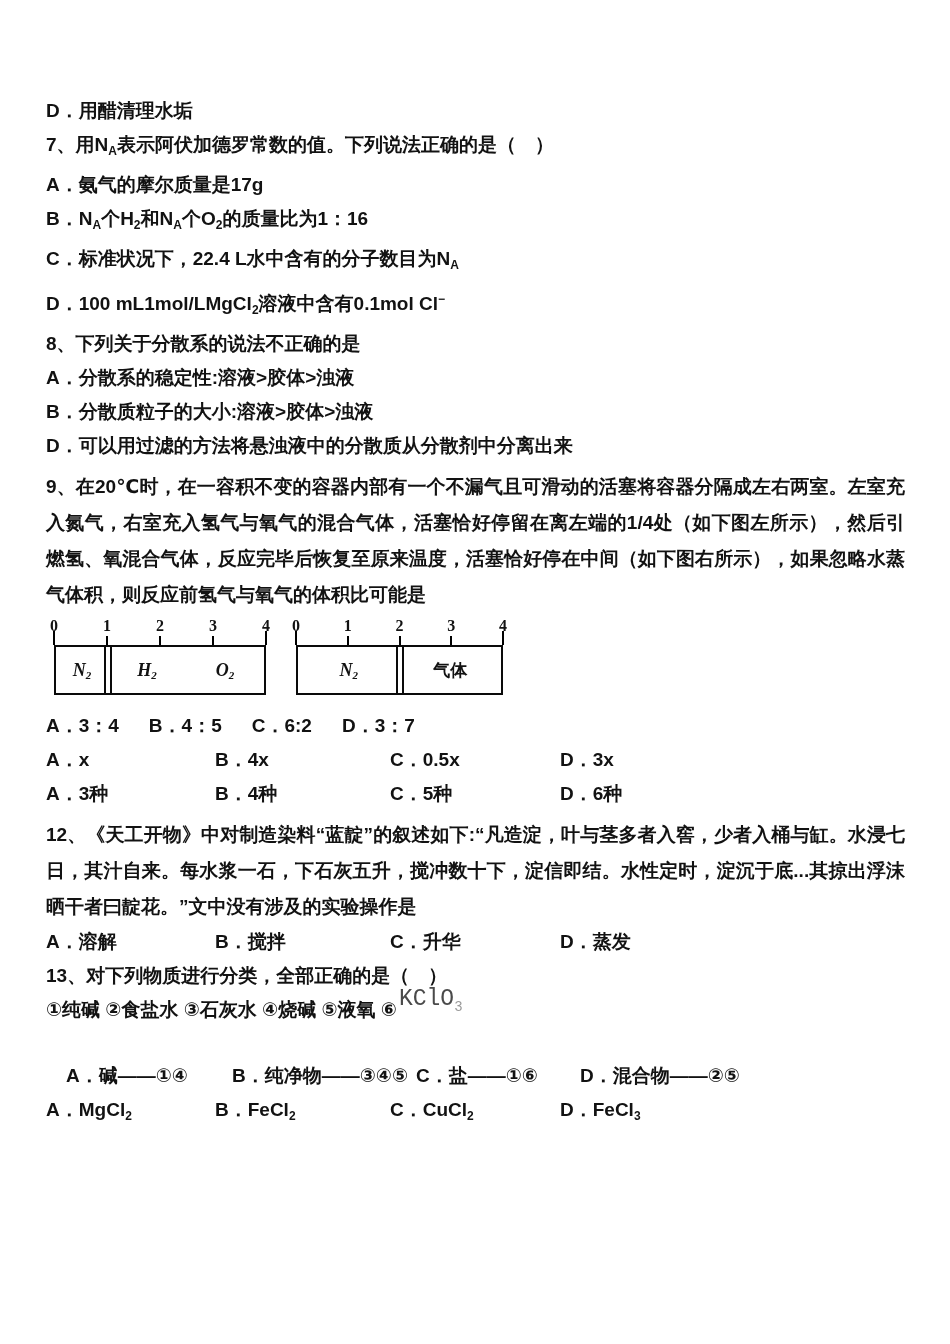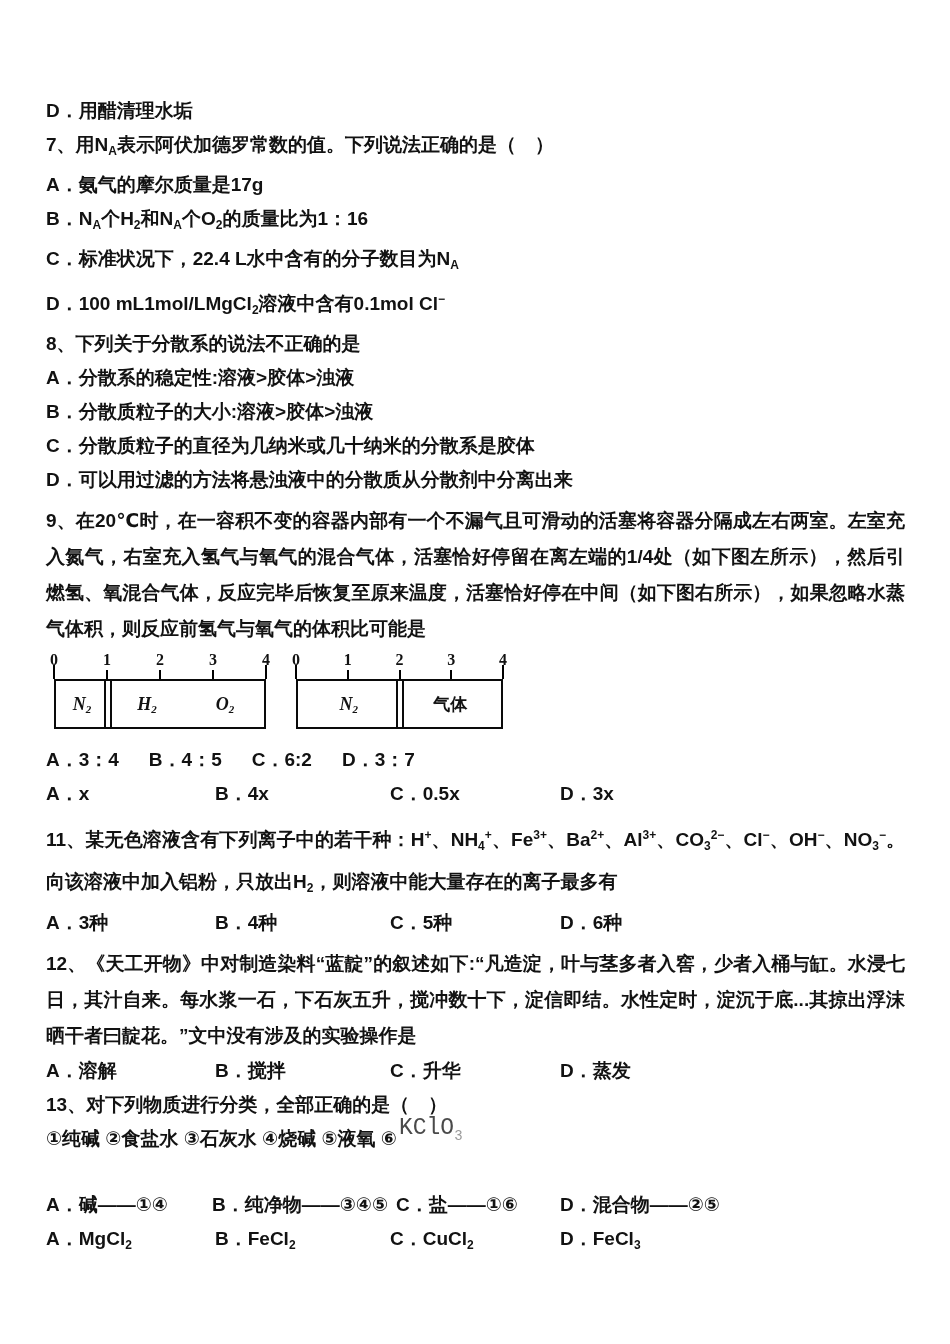--- a/index.html
+++ b/index.html
@@ -11,21 +11,21 @@
   }
   .page{padding:100px 45px 0 46px;box-sizing:border-box;}
   .line{line-height:22px;margin:0 0 12px 0;white-space:nowrap;}
   .para{line-height:36px;margin:0 0 6px 0;text-align:justify;}
   sub{font-size:12px;vertical-align:-4px;font-weight:700;}
   sup{font-size:12px;vertical-align:7px;font-weight:700;}
 
   
   .opts-grid{display:grid;grid-template-columns:169px 175px 170px 1fr;}
   .opts-grid span{white-space:nowrap;}
-  .opts-grid-13{display:grid;grid-template-columns:166px 184px 164px 1fr;}
+  .opts-grid-13{display:grid;grid-template-columns:166px 184px 164px 1fr;margin-left:20px;}
   .opts-inline{display:flex;gap:30px;}
 
   
   .figure{display:flex;gap:30px;margin:4px 0 16px 8px;height:80px;}
   .apparatus{position:relative;height:80px;}
   .apparatus .num{
     position:absolute;top:-1px;transform:translateX(-50%);
     font-family:"Liberation Serif","DejaVu Serif",serif;font-weight:700;font-size:16px;line-height:16px;
   }
   .apparatus .tick{position:absolute;width:2px;background:#000;transform:translateX(-50%);}
@@ -55,21 +55,20 @@
 
   <div class="line">7、用N<sub>A</sub>表示阿伏加德罗常数的值。下列说法正确的是（　）</div>
   <div class="line">A．氨气的摩尔质量是17g</div>
   <div class="line">B．N<sub>A</sub>个H<sub>2</sub>和N<sub>A</sub>个O<sub>2</sub>的质量比为1：16</div>
   <div class="line">C．标准状况下，22.4 L水中含有的分子数目为N<sub>A</sub></div>
   <div class="line">D．100 mL1mol/LMgCl<sub>2</sub>溶液中含有0.1mol Cl<sup>−</sup></div>
 
   <div class="line">8、下列关于分散系的说法不正确的是</div>
   <div class="line">A．分散系的稳定性:溶液&gt;胶体&gt;浊液</div>
   <div class="line">B．分散质粒子的大小:溶液&gt;胶体&gt;浊液</div>
-  <div class="line">C．分散质粒子的直径为几纳米或几十纳米的分散系是胶体</div>
   <div class="line">D．可以用过滤的方法将悬浊液中的分散质从分散剂中分离出来</div>
 
   <div class="para">9、在20℃时，在一容积不变的容器内部有一个不漏气且可滑动的活塞将容器分隔成左右两室。左室充入氮气，右室充入氢气与氧气的混合气体，活塞恰好停留在离左端的1/4处（如下图左所示），然后引燃氢、氧混合气体，反应完毕后恢复至原来温度，活塞恰好停在中间（如下图右所示），如果忽略水蒸气体积，则反应前氢气与氧气的体积比可能是</div>
 
   <div class="figure">
     <div class="apparatus" id="apparatus-left" style="width:212px">
         <span class="num" style="left:0.00%">0</span>
         <div class="tick" style="left:0.00%;top:12px;height:14px"></div>
         <span class="num" style="left:25.00%">1</span>
         <div class="tick" style="left:25.00%;top:17px;height:9px"></div>
@@ -112,21 +111,20 @@
     <span>D．3：7</span>
   </div>
 
   <div class="line opts-grid">
     <span>A．x</span>
     <span>B．4x</span>
     <span>C．0.5x</span>
     <span>D．3x</span>
   </div>
 
-  <div class="para">11、某无色溶液含有下列离子中的若干种：H<sup>+</sup>、NH<sub>4</sub><sup>+</sup>、Fe<sup>3+</sup>、Ba<sup>2+</sup>、Al<sup>3+</sup>、CO<sub>3</sub><sup>2−</sup>、Cl<sup>−</sup>、OH<sup>−</sup>、NO<sub>3</sub><sup>−</sup>。向该溶液中加入铝粉，只放出H<sub>2</sub>，则溶液中能大量存在的离子最多有</div>
   <div class="line opts-grid">
     <span>A．3种</span>
     <span>B．4种</span>
     <span>C．5种</span>
     <span>D．6种</span>
   </div>
 
   <div class="para">12、《天工开物》中对制造染料“蓝靛”的叙述如下:“凡造淀，叶与茎多者入窖，少者入桶与缸。水浸七日，其汁自来。每水浆一石，下石灰五升，搅冲数十下，淀信即结。水性定时，淀沉于底...其掠出浮沫晒干者曰靛花。”文中没有涉及的实验操作是</div>
   <div class="line opts-grid">
     <span>A．溶解</span>

